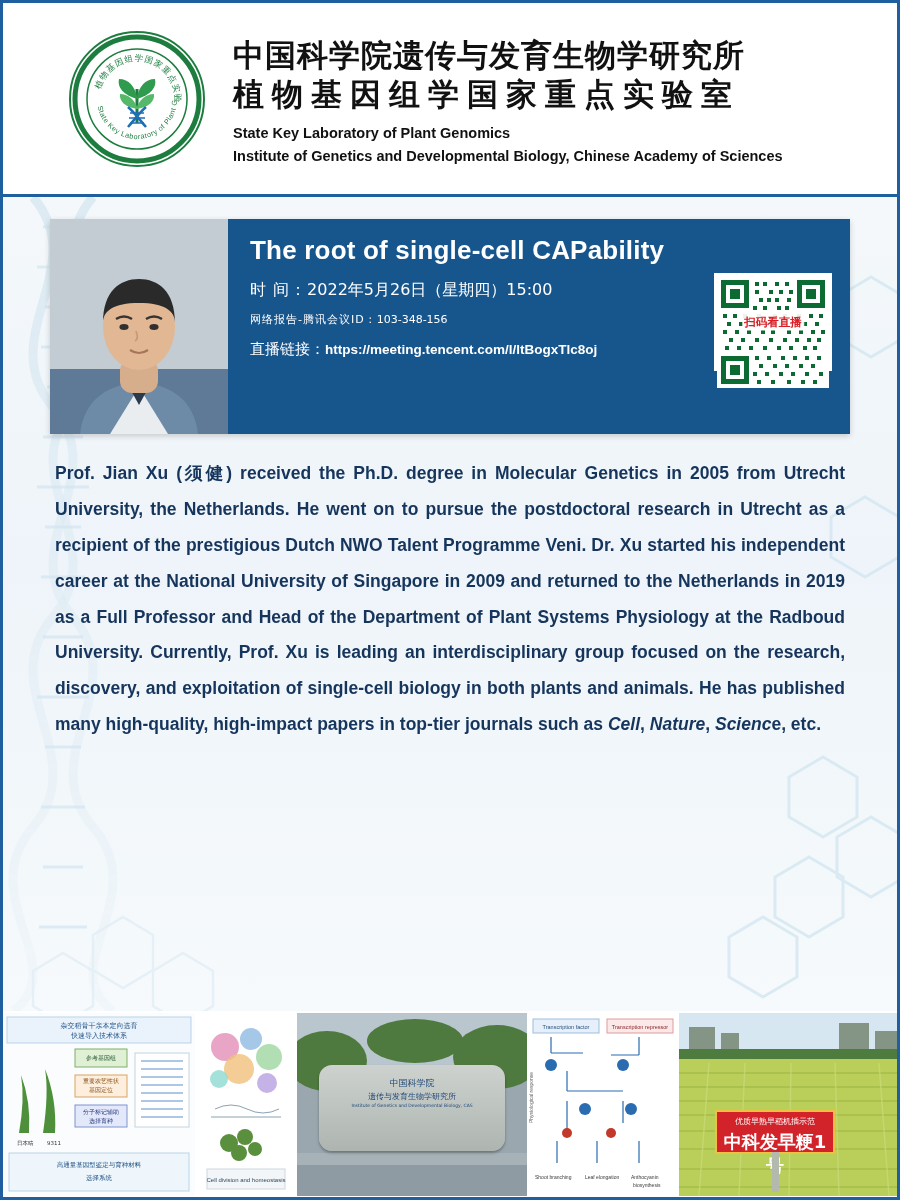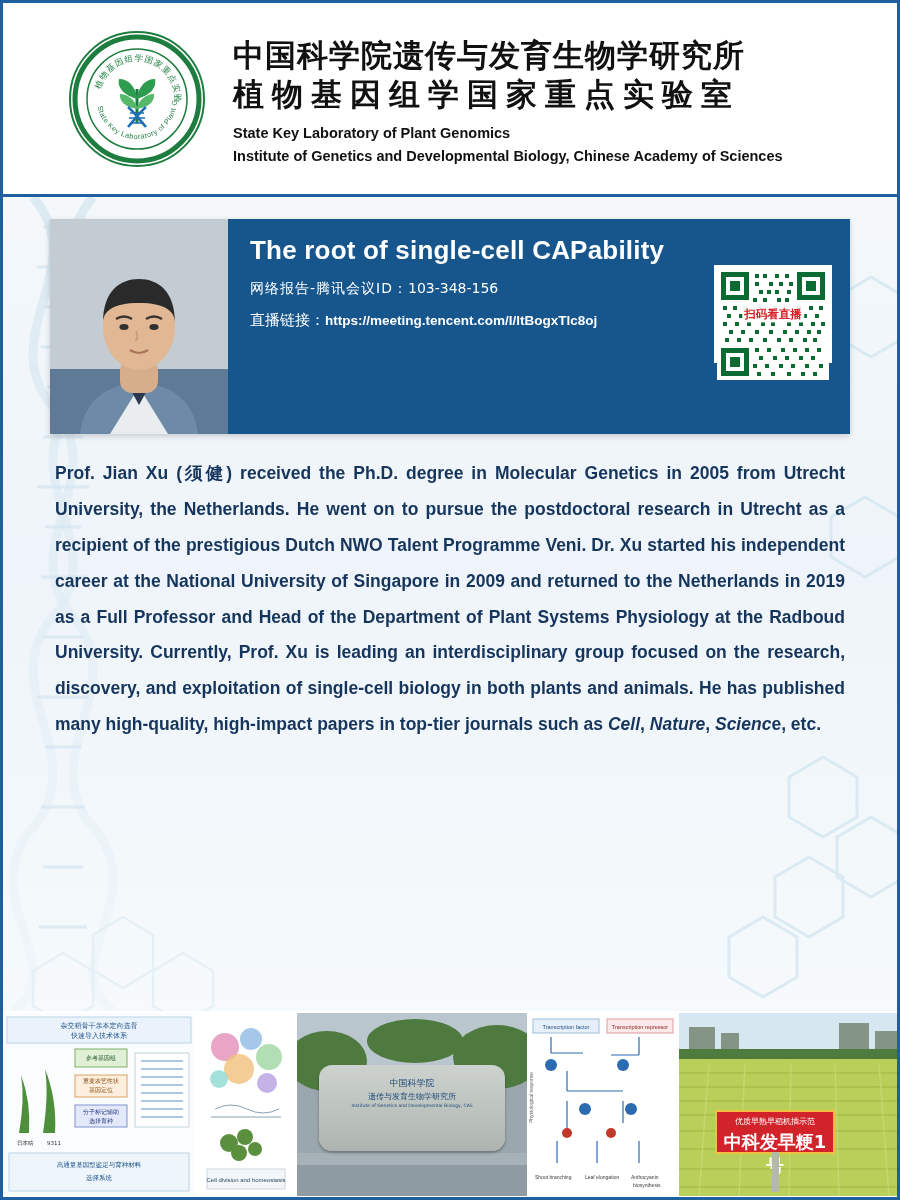--- a/index.html
+++ b/index.html
@@ -143,36 +143,36 @@
     letter-spacing: 0.2px;
     margin-bottom: 14px;
   }
   .info-row {
     font-family: "DejaVu Sans", sans-serif;
     font-size: 16px;
     margin-bottom: 11px;
     white-space: nowrap;
   }
   .info-row .lbl { letter-spacing: 1px; }
-  .info-row.small { font-size: 14px; }
+  .info-row.small { font-size: 11px; }
   .link-row {
     font-family: "DejaVu Sans", sans-serif;
     font-size: 15px;
     margin-top: 13px;
     white-space: nowrap;
   }
   .link-row .url {
     font-family: "Liberation Sans", sans-serif;
     font-size: 13.5px;
     font-weight: bold;
   }
   .qr-box {
     position: absolute;
     right: 18px;
-    top: 46px;
+    top: 54px;
     width: 118px;
     height: 98px;
     background: #ffffff;
     padding: 3px;
     box-sizing: border-box;
   }
   .qr-canvas {
     width: 100%;
     height: 100%;
     position: relative;
@@ -370,20 +370,23 @@
             <path d="M66,100 q8,-5 16,0 M96,100 q8,-5 16,0" stroke="#3a3430" stroke-width="2.4" fill="none"></path>
             <path d="M80,131 q9,6 18,0" stroke="#a9745a" stroke-width="2.2" fill="none"></path>
             <path d="M86,112 q3,8 -1,10" stroke="#c89a76" stroke-width="1.8" fill="none"></path>
           </svg>
         </div>
 
         <div class="card-main">
           <div class="talk-title">The root of single-cell CAPability</div>
 
 
+          <div class="info-row">
+            <span class="lbl">时    间：</span><span>2022年5月26日（星期四）15:00</span>
+          </div>
 
           <div class="info-row small">
             <span class="lbl">网络报告-腾讯会议ID：</span><span>103-348-156</span>
           </div>
 
           <div class="link-row">
             <span>直播链接：</span><span class="url">https://meeting.tencent.com/l/ltBogxTlc8oj</span>
           </div>
 
           <div class="qr-box">

